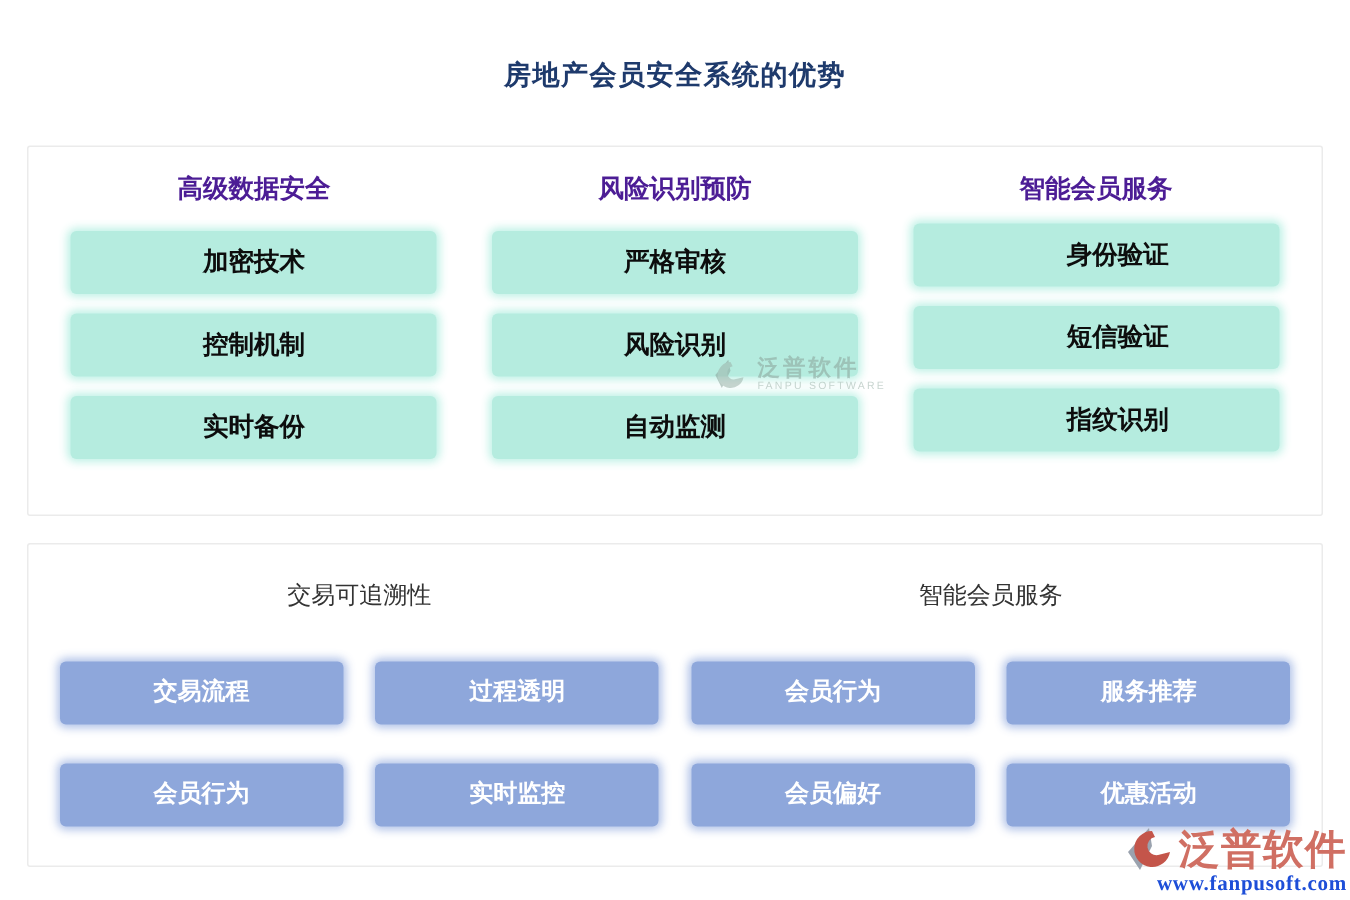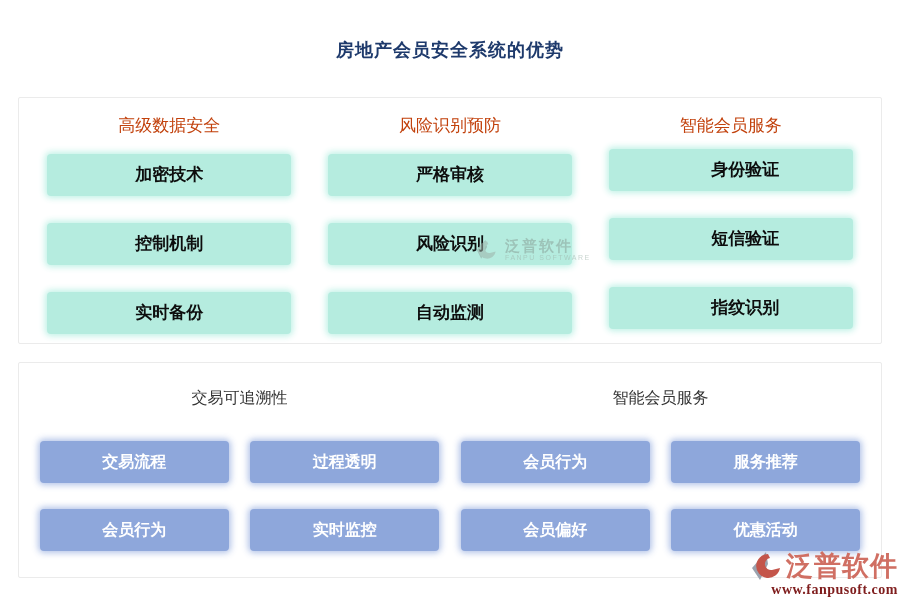--- a/index.html
+++ b/index.html
@@ -35,34 +35,34 @@
     grid-template-columns: repeat(3, 1fr);
     padding: 16px 10px 0 10px;
   }
   .top-col {
     display: flex;
     flex-direction: column;
     align-items: center;
   }
   .col-header {
     font-size: 17px;
-    font-weight: normal;
-    color: #c2410c;
+    font-weight: bold;
+    color: #4c1d95;
     height: 24px;
     line-height: 24px;
     margin-bottom: 16px;
   }
   .chip {
     width: 87%;
     height: 42px;
     line-height: 42px;
     text-align: center;
     border-radius: 4px;
     font-weight: bold;
-    margin-bottom: 27px;
+    margin-bottom: 13px;
   }
   .chip-teal {
     background: #b5ecdf;
     box-shadow: 0 0 6px 2px rgba(188, 240, 229, 0.95);
     color: #0d0d0d;
     font-size: 17px;
   }
   .top-col-3 .chip { transform: translateY(-5px); padding-left: 29px; }
 
   .bottom-grid {
@@ -138,21 +138,21 @@
     font-weight: bold;
     color: #d06f63;
     letter-spacing: 1px;
     line-height: 36px;
   }
   .fp-url {
     width: 100%;
     font-family: "Liberation Serif", "DejaVu Serif", serif;
     font-size: 14px;
     font-weight: bold;
-    color: #7f1d1d;
+    color: #1d4ed8;
     letter-spacing: 0.5px;
     margin-top: -2px;
     text-align: right;
   }
 </style>
 </head>
 <body>
 
 <h1 class="page-title">房地产会员安全系统的优势</h1>
 

